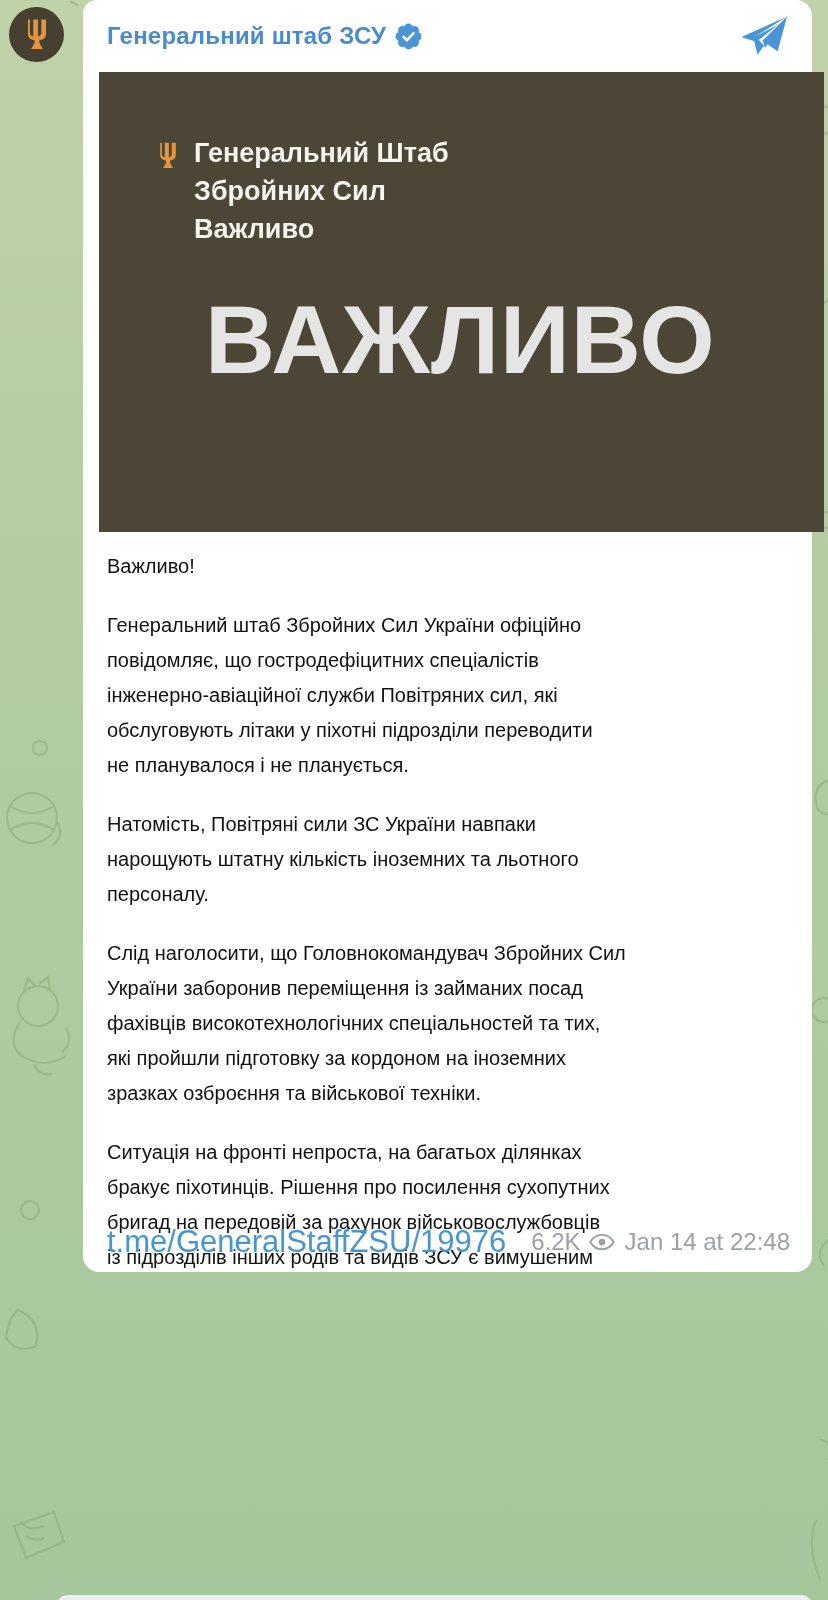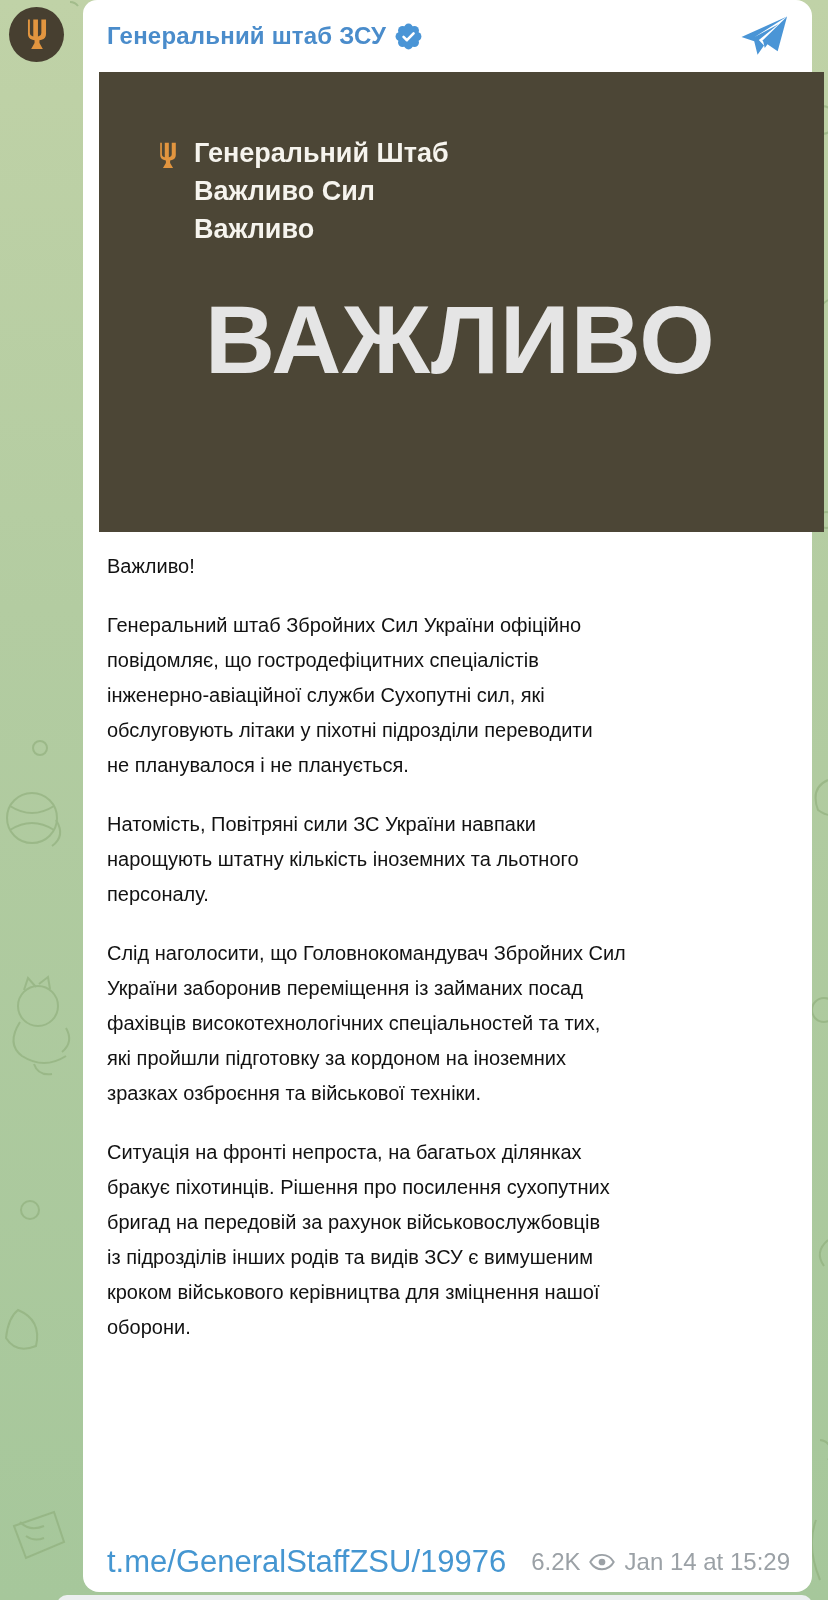--- a/index.html
+++ b/index.html
@@ -15,21 +15,21 @@
 
   
   .avatar {
     position:absolute; left:9px; top:7px; width:55px; height:55px;
     border-radius:50%; background:#473f30; z-index:2;
     display:flex; align-items:center; justify-content:center;
   }
 
   
   .bubble {
-    position:absolute; left:83px; top:0; width:729px; height:1592px;
+    position:absolute; left:83px; top:0; width:729px; height:1272px;
     background:#ffffff; border-radius:14px 16px 16px 16px; z-index:1;
     display:flex; flex-direction:column;
   }
 
   .header {
     height:72px; flex:0 0 72px; display:flex; align-items:center;
     padding:0 24px 0 24px;
   }
   .channel-title { color:#4a8ccb; font-size:24px; font-weight:700; letter-spacing:.2px; cursor:pointer; }
   .badge { margin-left:9px; display:flex; }
@@ -145,32 +145,32 @@
     </span>
   </div>
 
   <div class="media">
     <div class="logo-row">
       <svg class="logo-trident" width="22" height="30" viewBox="0 0 24 32">
         <path fill="#e2953f" d="M3.5 1.5 v13.5 q0 4.2 4.2 5.4 l2 .6 v2.6 l-3.2 5.6 h11 l-3.2 -5.6 v-2.6 l2 -.6 q4.2 -1.2 4.2 -5.4 V1.5 h-4.4 v12.6 q0 2.2 -2.1 2.9 l-1.1 .3 V1.5 h-4.4 v15.8 l-1.1 -.3 q-2.1 -.7 -2.1 -2.9 V1.5 Z"></path>
       </svg>
       <div class="logo-text">
         <div>Генеральний Штаб</div>
-        <div>Важливо Сил</div>
+        <div>Збройних Сил</div>
         <div>Важливо</div>
       </div>
     </div>
     <div class="headline">ВАЖЛИВО</div>
   </div>
 
   <div class="text-area">
     <p>Важливо!</p>
     <p>Генеральний штаб Збройних Сил України офіційно
 повідомляє, що гостродефіцитних спеціалістів
-інженерно-авіаційної служби Сухопутні сил, які
+інженерно-авіаційної служби Повітряних сил, які
 обслуговують літаки у піхотні підрозділи переводити
 не планувалося і не планується.</p>
     <p>Натомість, Повітряні сили ЗС України навпаки
 нарощують штатну кількість іноземних та льотного
 персоналу.</p>
     <p>Слід наголосити, що Головнокомандувач Збройних Сил
 України заборонив переміщення із займаних посад
 фахівців високотехнологічних спеціальностей та тих,
 які пройшли підготовку за кордоном на іноземних
 зразках озброєння та військової техніки.</p>
@@ -185,19 +185,19 @@
   <div class="footer-row">
     <a class="post-link">t.me/GeneralStaffZSU/19976</a>
     <span class="meta">
       <span class="views">
         <span>6.2K</span>
         <svg width="26" height="18" viewBox="0 0 24 16">
           <path d="M12 1.4 C6.4 1.4 2.7 5.2 1.2 8 c1.5 2.8 5.2 6.6 10.8 6.6 s9.3 -3.8 10.8 -6.6 C21.3 5.2 17.6 1.4 12 1.4 Z" fill="none" stroke="#9ba1a6" stroke-width="1.8"></path>
           <circle cx="12" cy="8" r="3.1" fill="#9ba1a6"></circle>
         </svg>
       </span>
-      <span>Jan 14 at 15:29</span>
+      <span>Jan 14 at 22:48</span>
     </span>
   </div>
 
 </div>
 
 <div class="next-peek"></div>
 
 </body></html>

